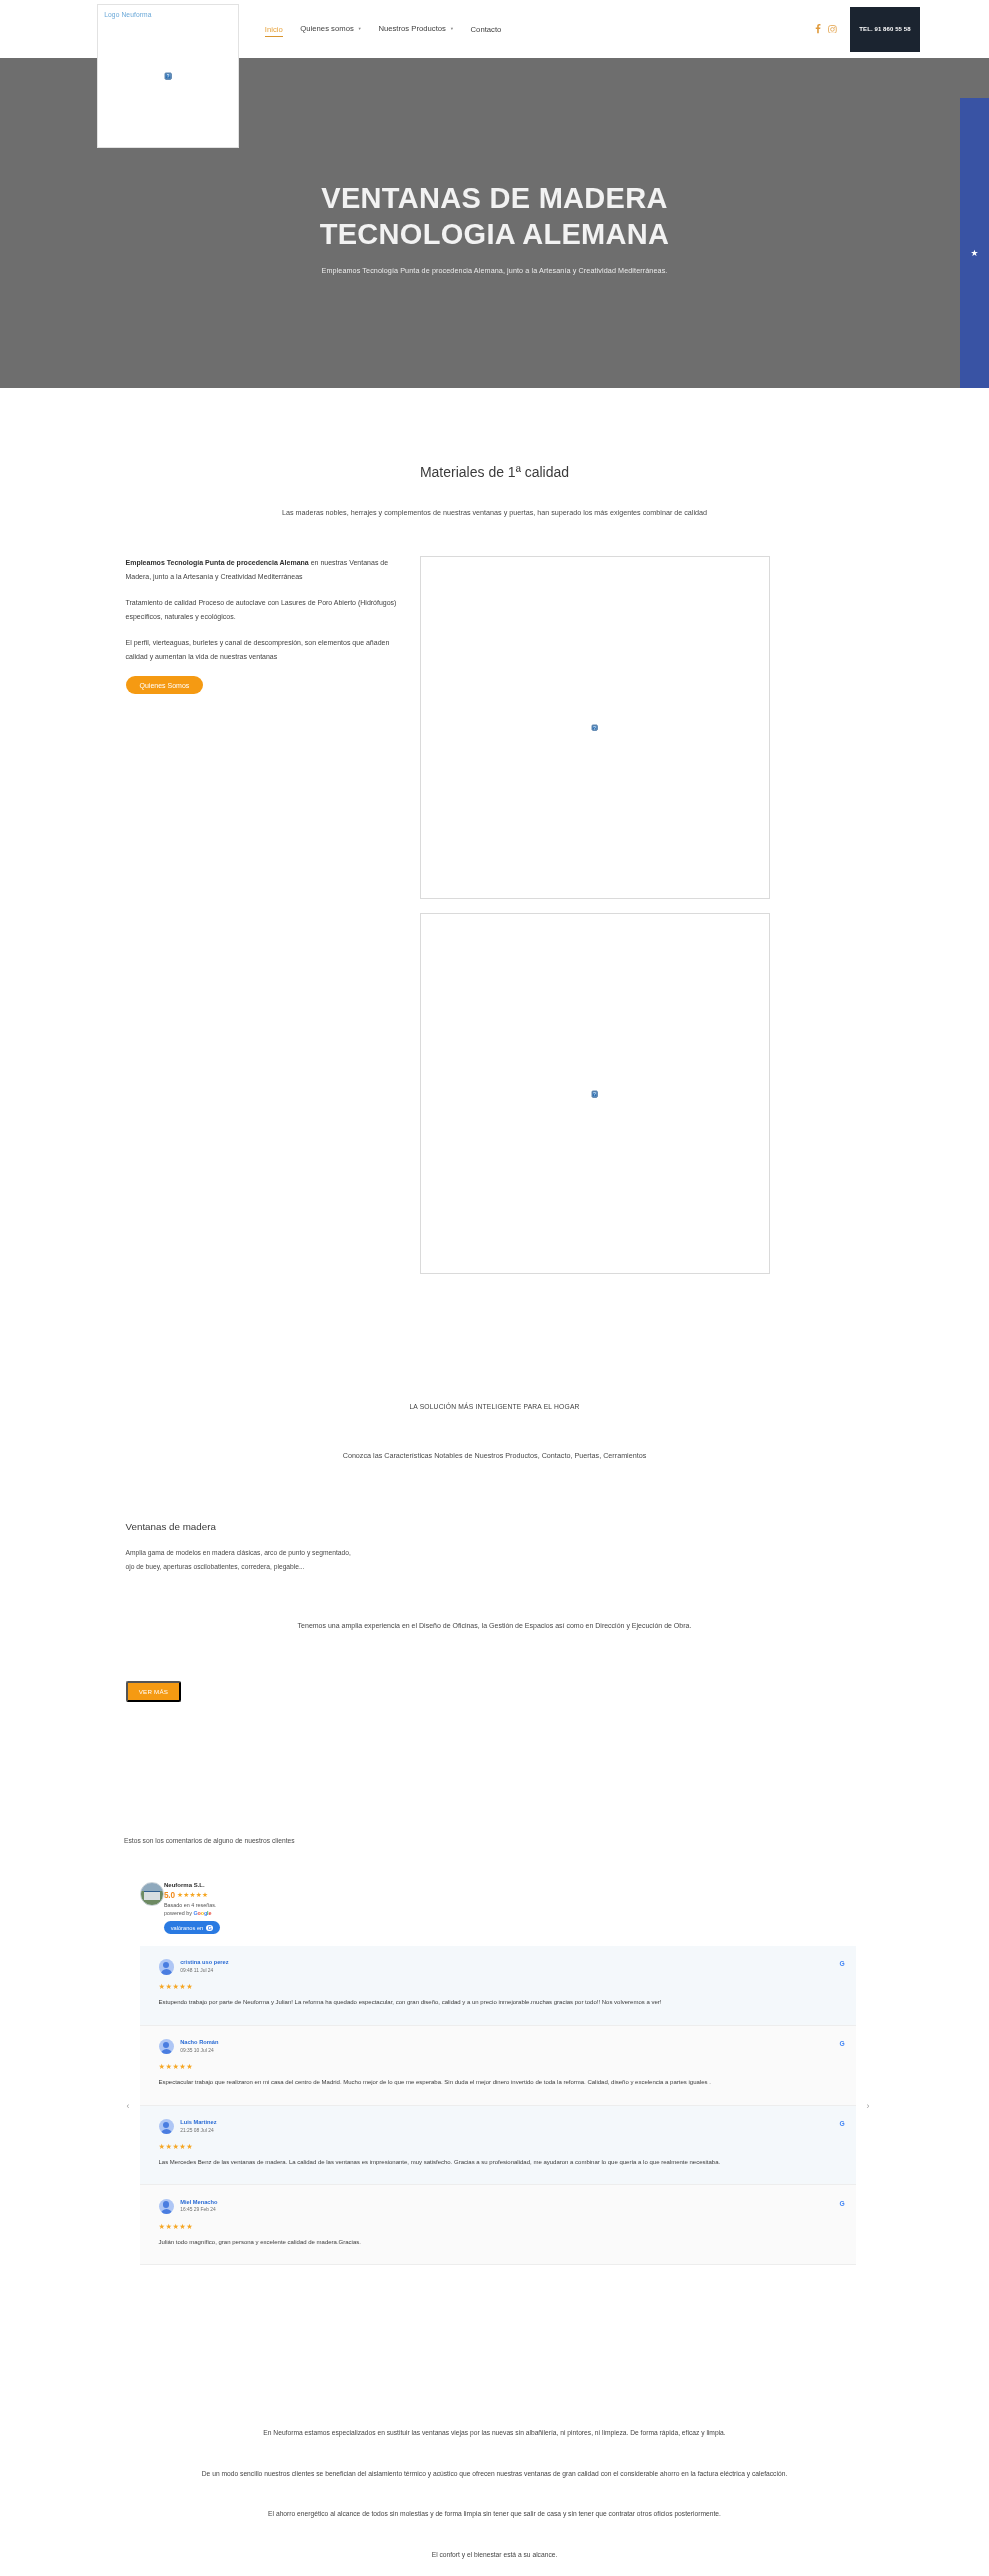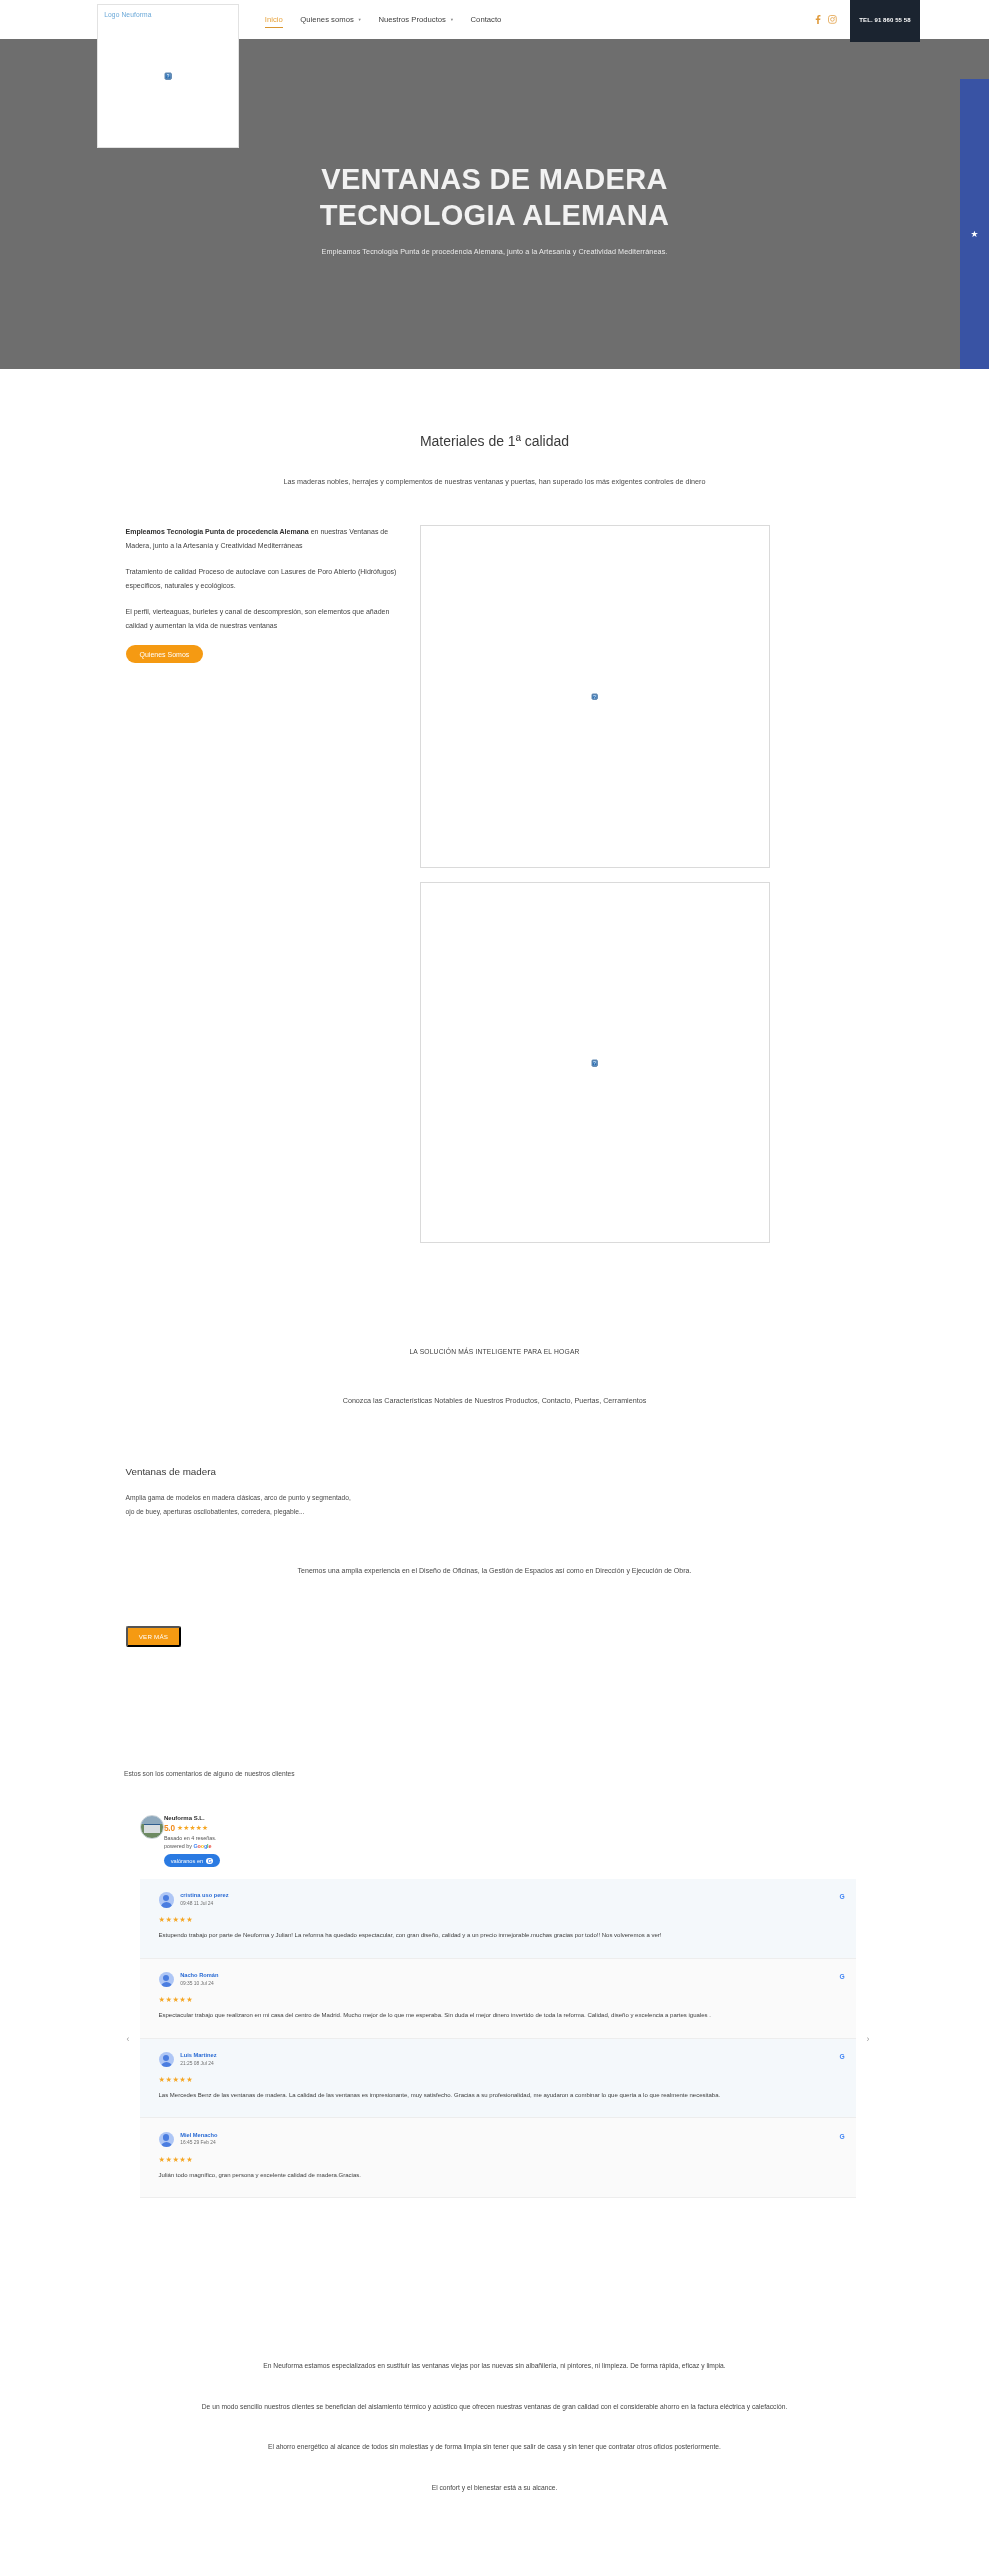--- a/index.html
+++ b/index.html
@@ -9,21 +9,21 @@
     font-family: "Liberation Sans", sans-serif;
     background: #ffffff;
     color: #3a3a3a;
     -webkit-font-smoothing: antialiased;
   }
   a { text-decoration: none; color: inherit; }
 
   
   .site-header {
     position: relative;
-    height: 39px;
+    height: 58px;
     background: #ffffff;
     display: flex;
     align-items: center;
     z-index: 40;
   }
   .logo-box {
     position: absolute;
     left: 97px;
     top: 4.1px;
     width: 142px;
@@ -150,21 +150,21 @@
     background: #3953a4;
     display: flex;
     align-items: center;
     justify-content: center;
     z-index: 50;
   }
   .side-rail .star { color: #ffffff; font-size: 8.8px; }
 
   
   .section { width: 989px; }
-  .wrap { width: 788px; margin: 4px auto; }
+  .wrap { width: 788px; margin: 16px auto; }
 
   .sec-title {
     font-size: 14px;
     font-weight: normal;
     color: #3b3b3b;
     text-align: center;
   }
   .sec-lead {
     font-size: 7.2px;
     color: #4a4a4a;
@@ -465,21 +465,21 @@
     <div class="hero-sub">Empleamos Tecnología Punta de procedencia Alemana, junto a la Artesanía y Creatividad Mediterráneas.</div>
   </div>
   <div class="side-rail">
     <span class="star">★</span>
   </div>
 </section>
 
 <section class="section materiales">
   <div class="wrap">
     <h2 class="sec-title">Materiales de 1ª calidad</h2>
-    <p class="sec-lead">Las maderas nobles, herrajes y complementos de nuestras ventanas y puertas, han superado los más exigentes controles de dinero</p>
+    <p class="sec-lead">Las maderas nobles, herrajes y complementos de nuestras ventanas y puertas, han superado los más exigentes combinar de calidad</p>
 
     <div class="mat-grid">
       <div class="mat-left">
         <p>
           <b>Empleamos Tecnología Punta de procedencia Alemana</b><span> en nuestras Ventanas de Madera, junto a la Artesanía y Creatividad Mediterráneas</span>
         </p>
         <p>Tratamiento de calidad Proceso de autoclave con Lasures de Poro Abierto (Hidrófugos) específicos, naturales y ecológicos.</p>
         <p>El perfil, vierteaguas, burletes y canal de descompresión, son elementos que añaden calidad y aumentan la vida de nuestras ventanas</p>
         <button class="btn-orange">Quienes Somos</button>
       </div>

